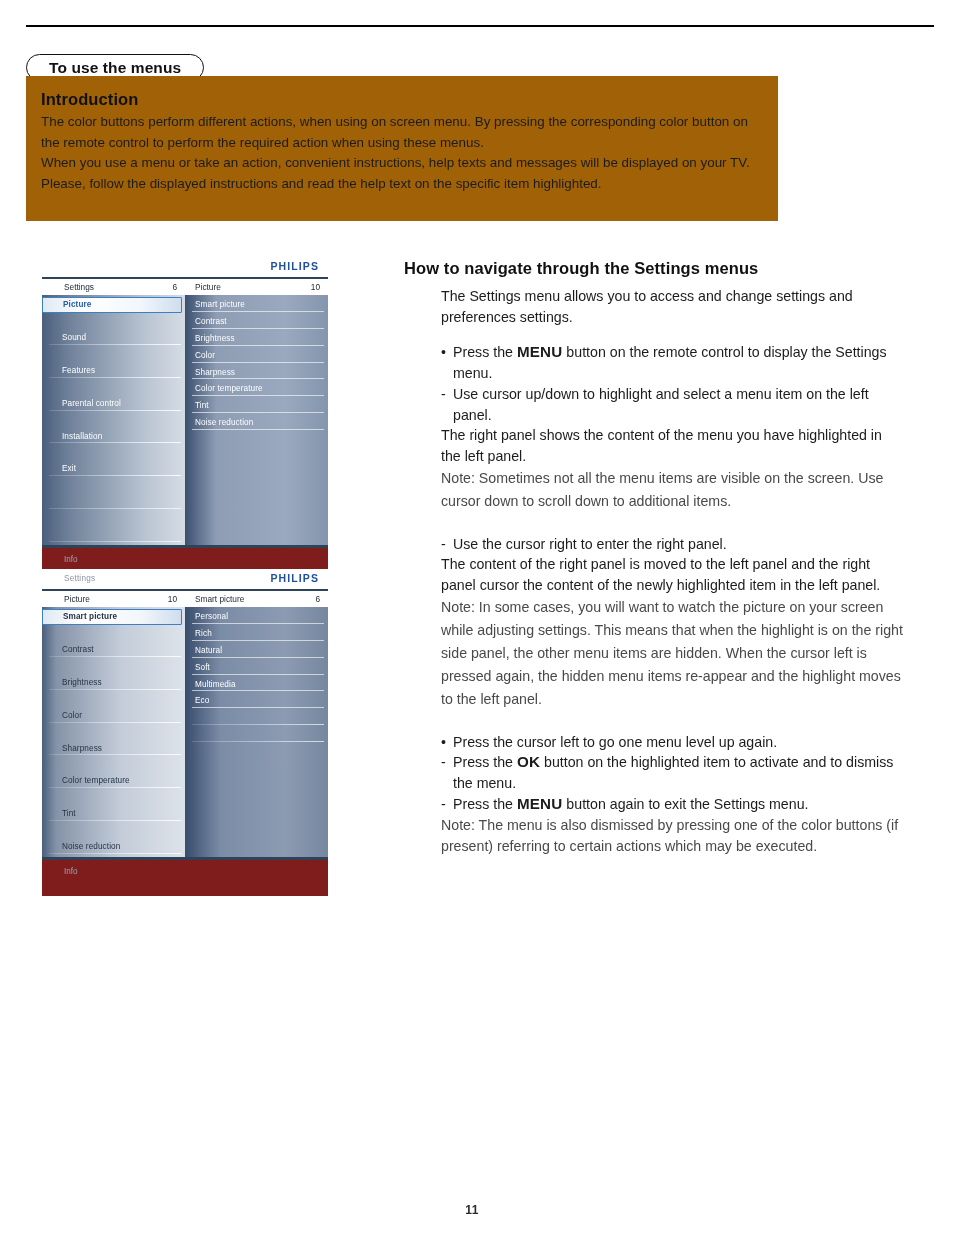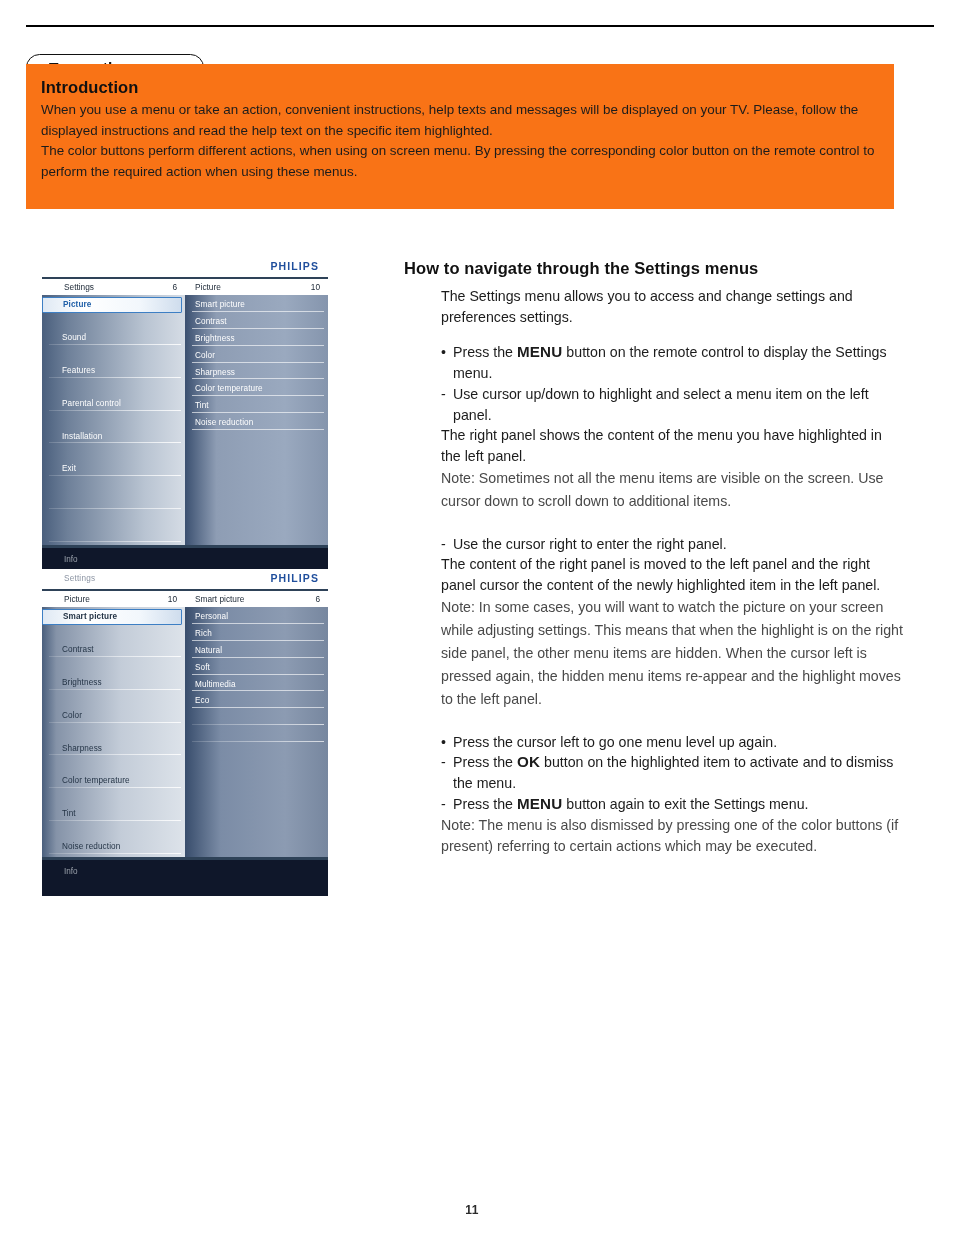--- a/index.html
+++ b/index.html
@@ -48,24 +48,24 @@
     font-size: 15.5px;
     font-weight: bold;
     letter-spacing: .1px;
     color: #121212;
     white-space: nowrap;
   }
 
   
   .intro-block {
     position: absolute;
-    left: 26px; top: 64px;
-    width: 868px;
+    left: 26px; top: 76px;
+    width: 752px;
     height: 145px;
-    background: #f97316;
+    background: #a16207;
     box-sizing: border-box;
     padding: 14px 14px 0 15px;
   }
   .intro-title {
     font-size: 16.5px;
     font-weight: bold;
     color: #111111;
     margin: 0 0 3px 0;
     letter-spacing: .1px;
   }
@@ -196,21 +196,21 @@
   .row.selected::after { display: none; }
   .row.empty::after { background: linear-gradient(to right, rgba(255,255,255,.15), rgba(255,255,255,.7)); }
 
   .tv-foot {
     height: 3px;
     background: #2e4258;
     width: 100%;
   }
   .tv-info {
     height: 36px;
-    background: #0f172a;
+    background: #7f1d1d;
     position: relative;
   }
   .tv-info .info-label {
     position: absolute;
     left: 22px; top: 7px;
     font-size: 8.2px;
     color: #9aa1ab;
   }
 
   
@@ -275,22 +275,22 @@
 
 <div class="page-head">
   <div class="head-rule"></div>
   <div class="chapter-pill">
     <span>To use the menus</span>
   </div>
 </div>
 
 <div class="intro-block">
   <div class="intro-title">Introduction</div>
+  <p>The color buttons perform different actions, when using on screen menu. By pressing the corresponding color button on the remote control to perform the required action when using these menus.</p>
   <p>When you use a menu or take an action, convenient instructions, help texts and messages will be displayed on your TV. Please, follow the displayed instructions and read the help text on the specific item highlighted.</p>
-  <p>The color buttons perform different actions, when using on screen menu. By pressing the corresponding color button on the remote control to perform the required action when using these menus.</p>
 </div>
 
 <div class="tv-shot" id="tv-shot-1">
   <div class="tv-top">
     <div class="philips-logo">PHILIPS</div>
   </div>
   <div class="tv-rule"></div>
   <div class="tv-colhead">
     <div class="col col-left">
       <span>Settings</span>

